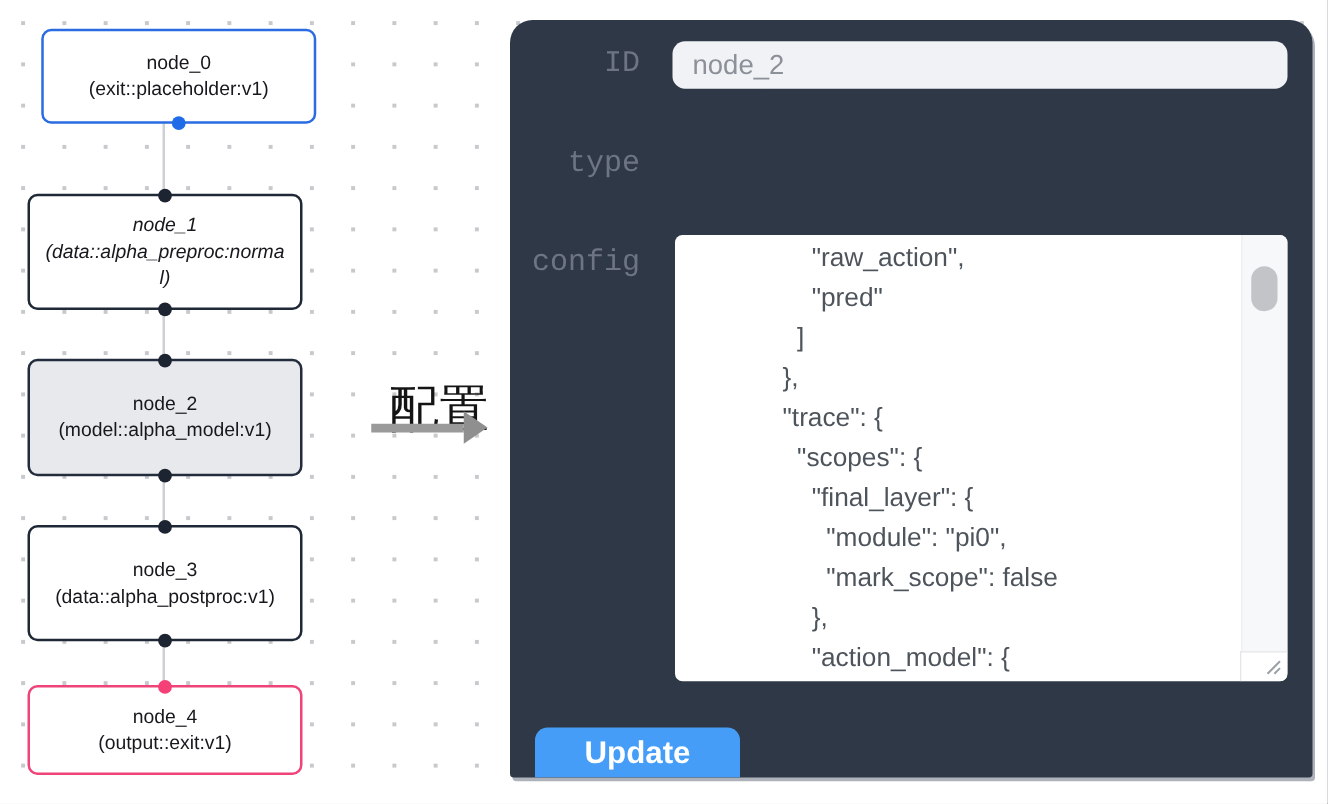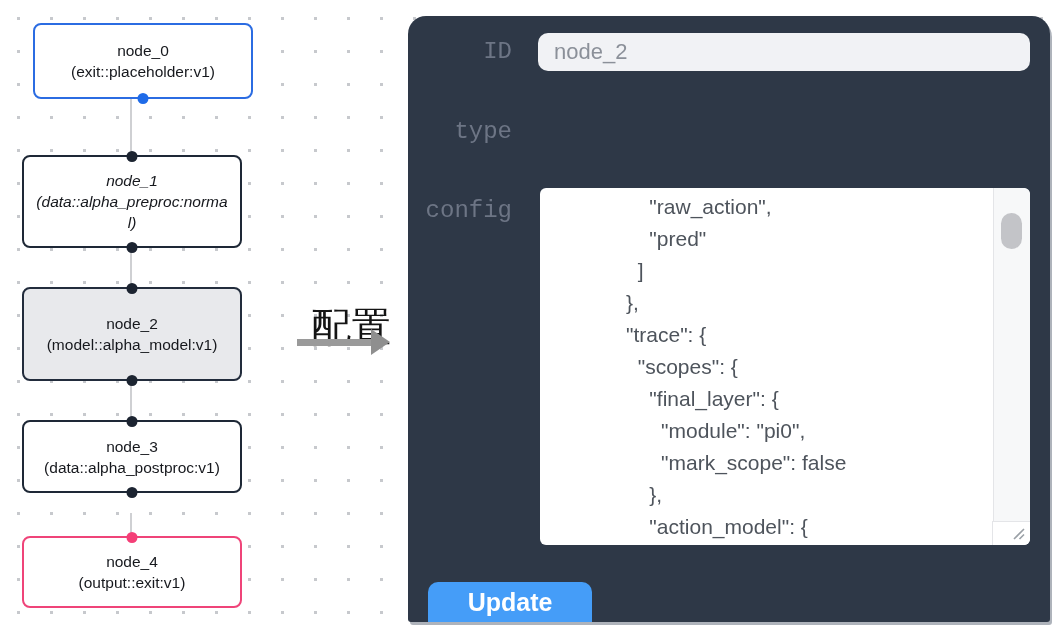--- a/index.html
+++ b/index.html
@@ -15,22 +15,22 @@
     position:absolute;left:22px;width:220px;box-sizing:border-box;
     background:#ffffff;border:2px solid #1e2836;border-radius:8px;
     display:flex;flex-direction:column;align-items:center;justify-content:center;
     text-align:center;font-size:15.5px;line-height:21px;color:#16181d;
     padding:0 9px;
   }
   .node .subtitle{word-break:break-all;}
   #node-0{top:23px;height:76px;border-color:#2b6ce2;margin-left:11px;}
   #node-1{top:155px;height:93px;font-style:italic;}
   #node-2{top:287px;height:94px;border-color:#222c3c;border-width:2.5px;background:#e8e9ec;}
-  #node-3{top:420px;height:73px;}
-  #node-4{top:536px;height:72px;border-color:#ef4479;}
+  #node-3{top:420px;height:93px;}
+  #node-4{top:548px;height:72px;border-color:#ef4479;}
   .handle{position:absolute;width:11px;height:11px;border-radius:50%;left:50%;transform:translateX(-50%);}
   .handle.top{top:-6.5px}.handle.bottom{bottom:-6.5px}
   .handle.blue{background:#1f6be8}.handle.dark{background:#1c2431}.handle.pink{background:#f43f77}
   .edge{position:absolute;left:130px;width:2px;background:#cfd0d3;}
   #edge-0{top:95px;height:60px}#edge-1{top:248px;height:39px}
   #edge-2{top:381px;height:39px}#edge-3{top:513px;height:35px}
   
   .annot-label{position:absolute;left:297px;top:300px;font-size:40px;color:#141414;margin-left:14px;}
   .arrow-line{position:absolute;left:297px;top:339px;width:74px;height:7px;background:#9a9a9a;}
   .arrow-head{position:absolute;left:371px;top:329px;width:0;height:0;

